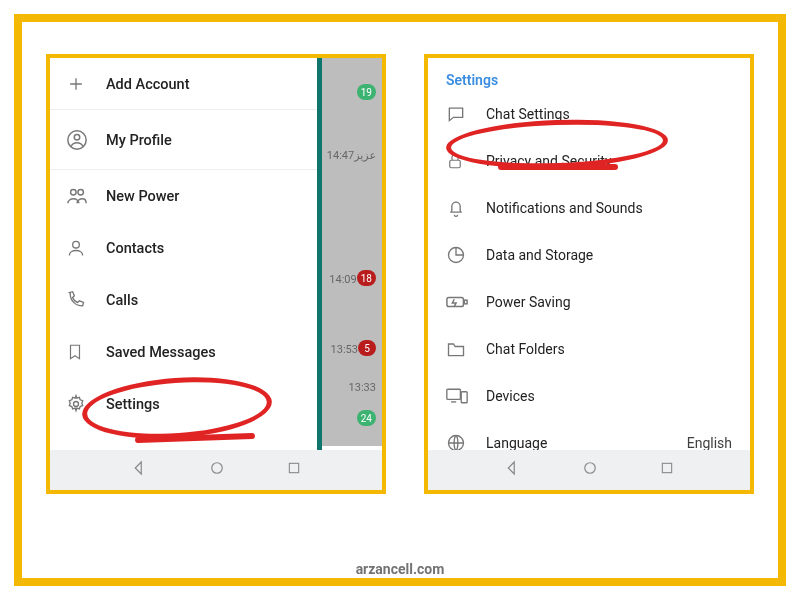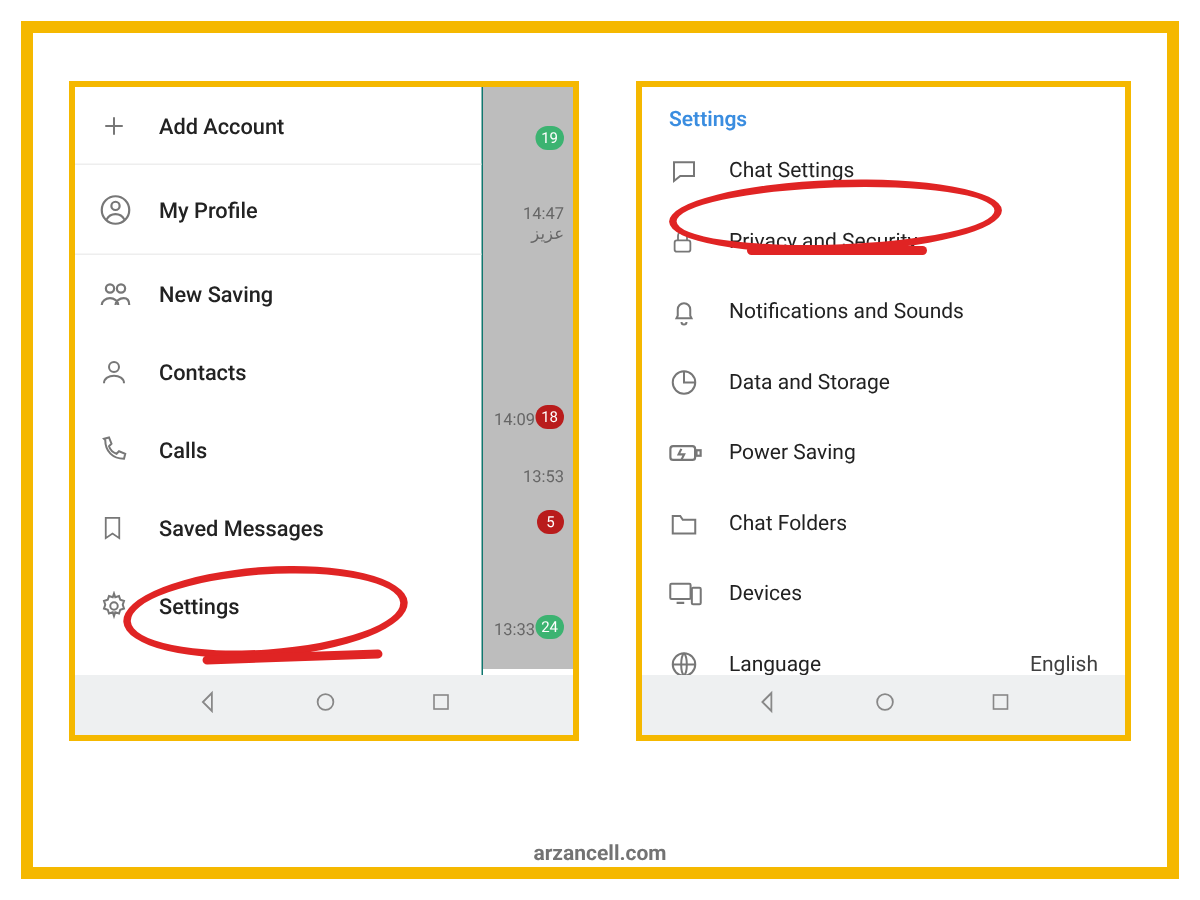--- a/index.html
+++ b/index.html
@@ -43,21 +43,21 @@
       display: inline-flex; align-items: center; justify-content: center;
       min-width: 18px; height: 16px; padding: 0 4px; border-radius: 8px;
       font-size: 10px; color: #fff; margin-top: 16px;
     }
     .pill.green { background: #3cb371; }
     .pill.gray  { background: #b91c1c; }
 
     .drawer {
       position: absolute; left: 0; top: 0; bottom: 40px; width: 272px;
       background: #fff;
-      border-right: 1px solid #0f766e;
+      border-right: 5px solid #0f766e;
     }
     .drawer-item {
       display: flex; align-items: center;
       height: 52px; padding: 0 16px;
       color: #222; font-size: 14.5px; font-weight: 500;
       position: relative;
     }
     .drawer-item.divider-below::after {
       content: ""; position: absolute; left: 0; right: 0; bottom: 0;
       height: 1px; background: #eeeeee;
@@ -116,33 +116,33 @@
 
 <div class="outer-frame">
   <div class="inner">
 
     <div class="screenshot left-shot">
 
       <div class="left-back">
         <div class="chat-row" style="top:2px">
           <span class="pill green">19</span>
         </div>
-        <div class="chat-row" style="top:56px; flex-direction:column; align-items:flex-end">
+        <div class="chat-row" style="top:56px; flex-direction:row; align-items:flex-end">
           <span>14:47</span>
           <span style="font-size:11px;color:#666">عزیز</span>
         </div>
         <div class="chat-row" style="top:180px; flex-direction:row; align-items:flex-end">
           <span>14:09</span>
           <span class="pill gray">18</span>
         </div>
-        <div class="chat-row" style="top:250px; flex-direction:column; align-items:flex-end">
+        <div class="chat-row" style="top:250px; flex-direction:row; align-items:flex-end">
           <span>13:53</span>
           <span class="pill gray">5</span>
         </div>
-        <div class="chat-row" style="top:320px; flex-direction:row; align-items:flex-end">
+        <div class="chat-row" style="top:320px; flex-direction:column; align-items:flex-end">
           <span>13:33</span>
           <span class="pill green">24</span>
         </div>
       </div>
 
       <div class="drawer">
         <div class="drawer-item divider-below">
           <span class="icon-slot">
             <svg width="20" height="20" viewBox="0 0 24 24">
                 <path d="M12 5v14M5 12h14"></path>
@@ -161,21 +161,21 @@
           <span>My Profile</span>
         </div>
         <div class="drawer-item">
           <span class="icon-slot">
             <svg width="22" height="22" viewBox="0 0 24 24">
                 <circle cx="8" cy="8" r="3"></circle>
                 <circle cx="16" cy="8" r="3"></circle>
                 <path d="M2 20c0-3 3-5 6-5s6 2 6 5M12 20c0-3 3-5 6-5s4 2 4 5"></path>
               </svg>
           </span>
-          <span>New Saving</span>
+          <span>New Power</span>
         </div>
         <div class="drawer-item">
           <span class="icon-slot">
             <svg width="20" height="20" viewBox="0 0 24 24">
                 <circle cx="12" cy="8" r="4"></circle>
                 <path d="M4 21c0-4 4-6 8-6s8 2 8 6"></path>
               </svg>
           </span>
           <span>Contacts</span>
         </div>

